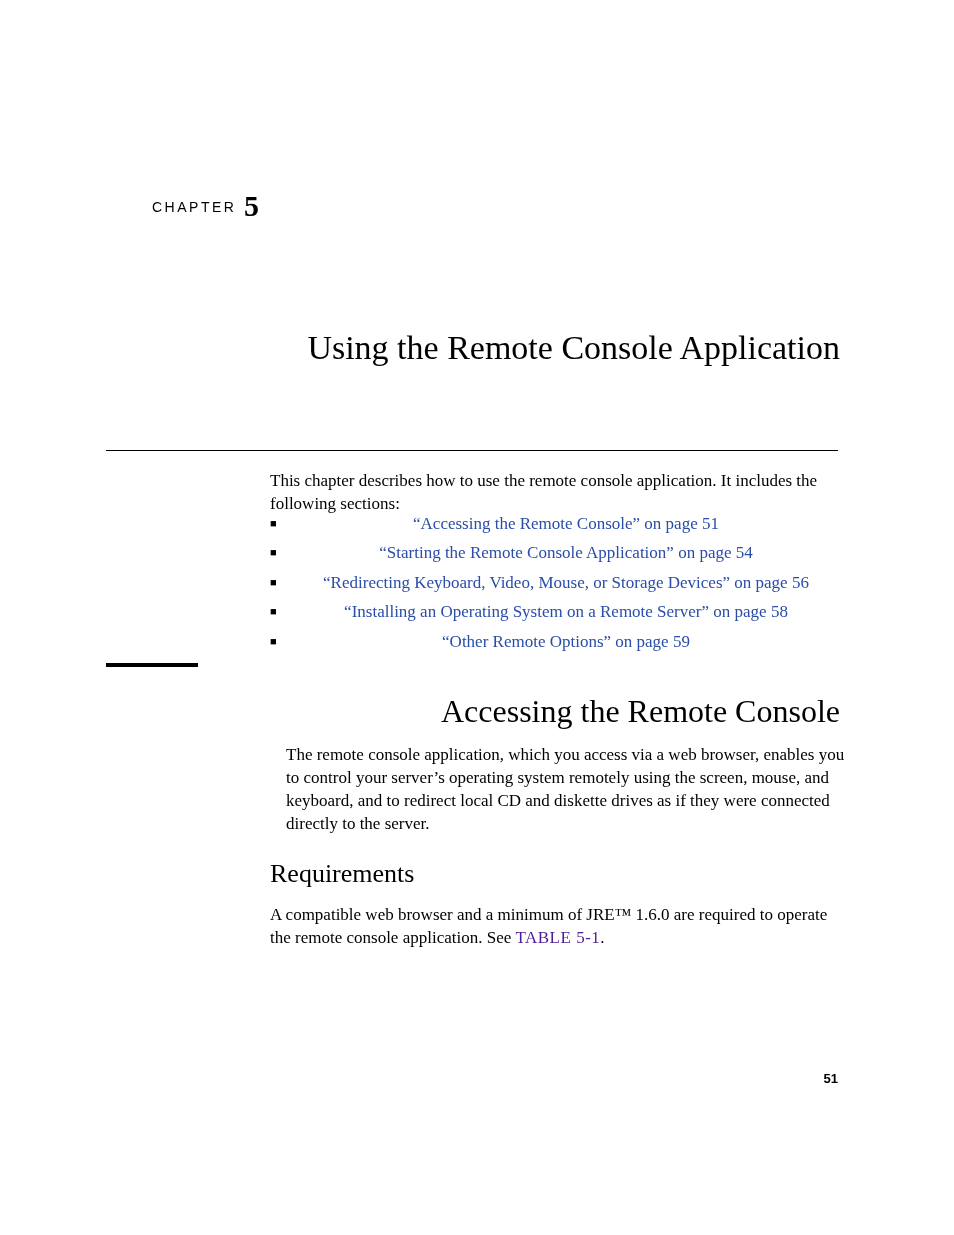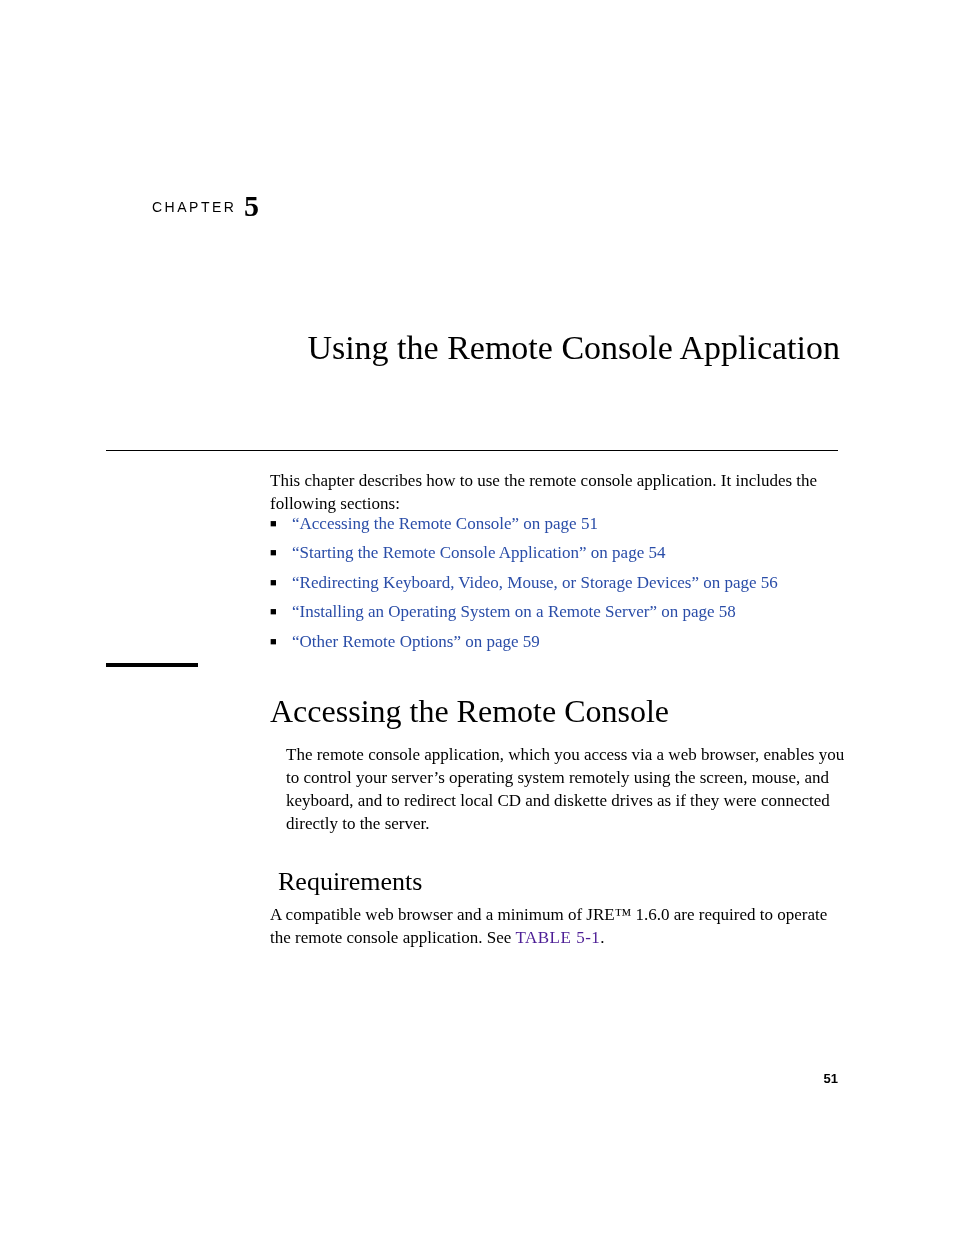--- a/index.html
+++ b/index.html
@@ -59,20 +59,21 @@
     width: 570px;
   }
   .toc {
     position: absolute;
     left: 270px;
     top: 513px;
     width: 570px;
     list-style: none;
     margin: 0;
     padding: 0;
+    text-align: center;
   }
   .toc li {
     position: relative;
     padding-left: 22px;
     margin-bottom: 6.5px;
     color: #2a4da8;
   }
   .toc li::before {
     content: "■";
     position: absolute;
@@ -87,33 +88,33 @@
     top: 663px;
     width: 92px;
     border-top: 4px solid #000;
   }
   .section-title {
     position: absolute;
     left: 270px;
     top: 690px;
     font-size: 32px;
     width: 570px;
+    text-align: right;
   }
   .section-body {
     position: absolute;
     left: 286px;
     top: 744px;
     width: 570px;
   }
   .subsection-title {
     position: absolute;
-    left: 278px;
+    left: 270px;
     top: 856px;
     font-size: 26px;
-    margin-top: 8px;
   }
   .subsection-body {
     position: absolute;
     left: 270px;
     top: 904px;
     width: 570px;
   }
   .table-ref {
     color: #2a4da8;
     font-variant: small-caps;

